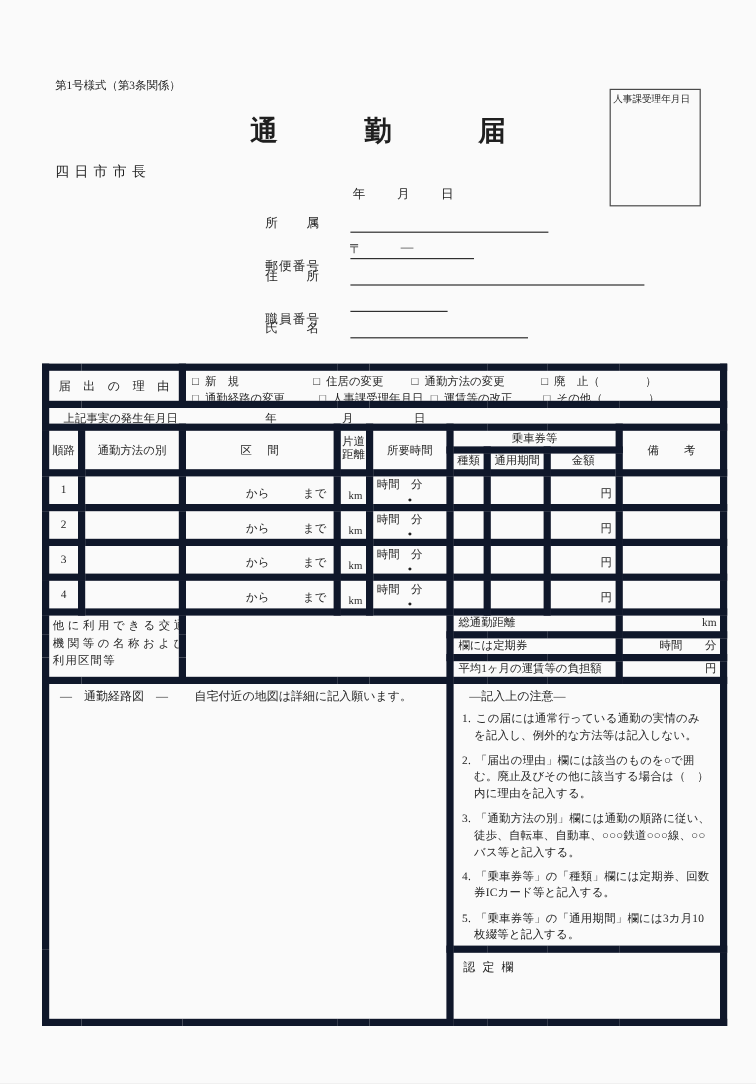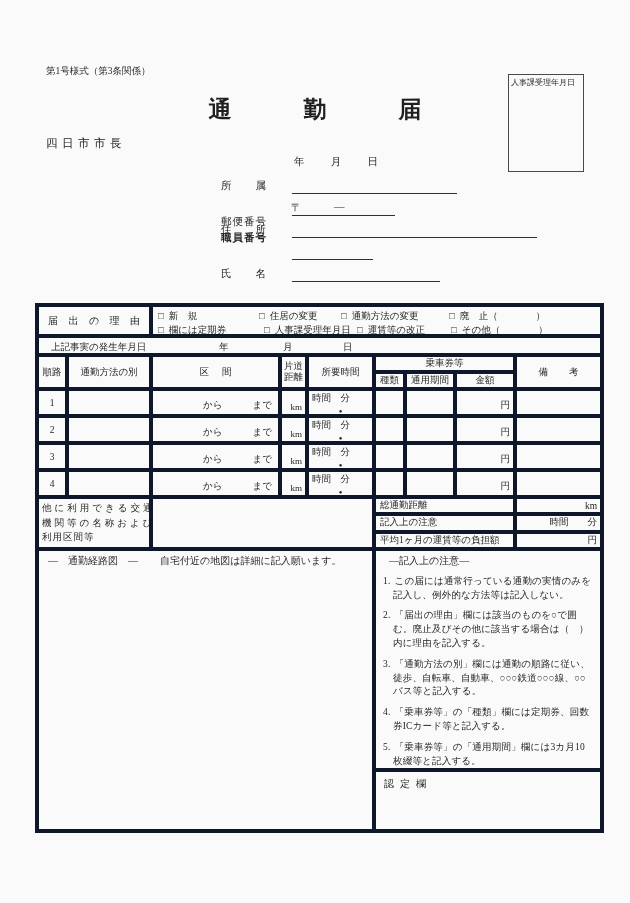--- a/index.html
+++ b/index.html
@@ -26,21 +26,21 @@
   .f-row{left:221px;height:16px;font-size:10.5px;}
   .f-label{display:inline-block;width:45px;text-align:justify;text-align-last:justify;}
   .u-line{position:absolute;border-top:1px solid #2f2f2f;height:0;}
   .postal-extra{font-size:10.5px;}
 
   .declaration{left:56px;top:288px;font-size:11px;letter-spacing:0.3px;white-space:nowrap;}
 
   
   .grid-wrap{left:35px;top:303px;width:566px;}
   table{border-collapse:collapse;table-layout:fixed;width:566px;}
-  td,th{border:4px solid #0f172a;padding:0;font-weight:normal;font-size:9.5px;position:relative;box-sizing:border-box;overflow:hidden;}
+  td,th{border:6px solid #0f172a;padding:0;font-weight:normal;font-size:9.5px;position:relative;box-sizing:border-box;overflow:hidden;}
   col.c1{width:30px}col.c2{width:84px}col.c3{width:129px}col.c4{width:27px}col.c5{width:67px}
   col.c6{width:31px}col.c7{width:50px}col.c8{width:60px}col.c9{width:87px}
   tr.h31{height:31px}tr.h19{height:19px}tr.h14{height:14px}tr.h16{height:16px}
   tr.h26{height:26px}tr.h15{height:15px}tr.h219{height:219px}tr.h61{height:61px}
 
   .c-reason-label{text-align:center;font-size:10px;}
   .c-reason-label span{display:inline-block;width:92px;text-align:justify;text-align-last:justify;}
   .cb-line{position:absolute;left:0;right:0;height:14px;}
   .cb-l1{top:3px}.cb-l2{top:17px}
   .cb-item{position:absolute;white-space:nowrap;font-size:9.5px;}
@@ -124,21 +124,21 @@
   </div>
   <span class="abs postal-extra" style="left:291px;top:201px;">〒</span>
   <span class="abs postal-extra" style="left:334px;top:201px;">―</span>
   <div class="abs u-line" style="left:292px;top:215px;width:103px;"></div>
 
   <div class="abs f-row" style="top:223px;">
     <span class="f-label">住所</span>
   </div>
   <div class="abs u-line" style="left:292px;top:237px;width:245px;"></div>
 
-  <div class="abs f-row" style="top:231px;font-weight:bold;">
+  <div class="abs f-row" style="top:259px;">
     <span class="f-label">職員番号</span>
   </div>
   <div class="abs u-line" style="left:292px;top:259px;width:81px;"></div>
 
   <div class="abs f-row" style="top:267px;">
     <span class="f-label">氏名</span>
   </div>
   <div class="abs u-line" style="left:292px;top:281px;width:148px;"></div>
 
 
@@ -162,21 +162,21 @@
           <span>届出の理由</span>
         </td>
         <td colspan="7">
           <div class="cb-line cb-l1">
             <span class="cb-item cb1-0"><span class="box">□</span><span>新　規</span></span>
             <span class="cb-item cb1-1"><span class="box">□</span><span>住居の変更</span></span>
             <span class="cb-item cb1-2"><span class="box">□</span><span>通勤方法の変更</span></span>
             <span class="cb-item cb1-3"><span class="box">□</span><span>廃　止（　　　　）</span></span>
           </div>
           <div class="cb-line cb-l2">
-            <span class="cb-item cb2-0"><span class="box">□</span><span>欄には定期券</span></span>
+            <span class="cb-item cb2-0"><span class="box">□</span><span>通勤経路の変更</span></span>
             <span class="cb-item cb2-1"><span class="box">□</span><span>人事課受理年月日</span></span>
             <span class="cb-item cb2-2"><span class="box">□</span><span>運賃等の改正</span></span>
             <span class="cb-item cb2-3"><span class="box">□</span><span>その他（　　　　）</span></span>
           </div>
         </td>
       </tr>
 
       <tr class="h19">
         <td class="c-fact" colspan="9">
           <span class="fl">上記事実の発生年月日</span>
@@ -303,21 +303,21 @@
           <div class="l12">機関等の名称および</div>
           <div class="l3">利用区間等</div>
         </td>
         <td colspan="3" rowspan="3"></td>
         <td class="c-total-label" colspan="3">総通勤距離</td>
         <td class="c-unit">
               <div class="in">km</div>
             </td>
       </tr>
       <tr class="h15">
-        <td class="c-total-label" colspan="3">記入上の注意</td>
+        <td class="c-total-label" colspan="3">欄には定期券</td>
         <td class="c-unit">
               <div class="in">時間　　分</div>
             </td>
       </tr>
       <tr class="h16">
         <td class="c-total-label" colspan="3">平均1ヶ月の運賃等の負担額</td>
         <td class="c-unit">
               <div class="in">円</div>
             </td>
       </tr>

